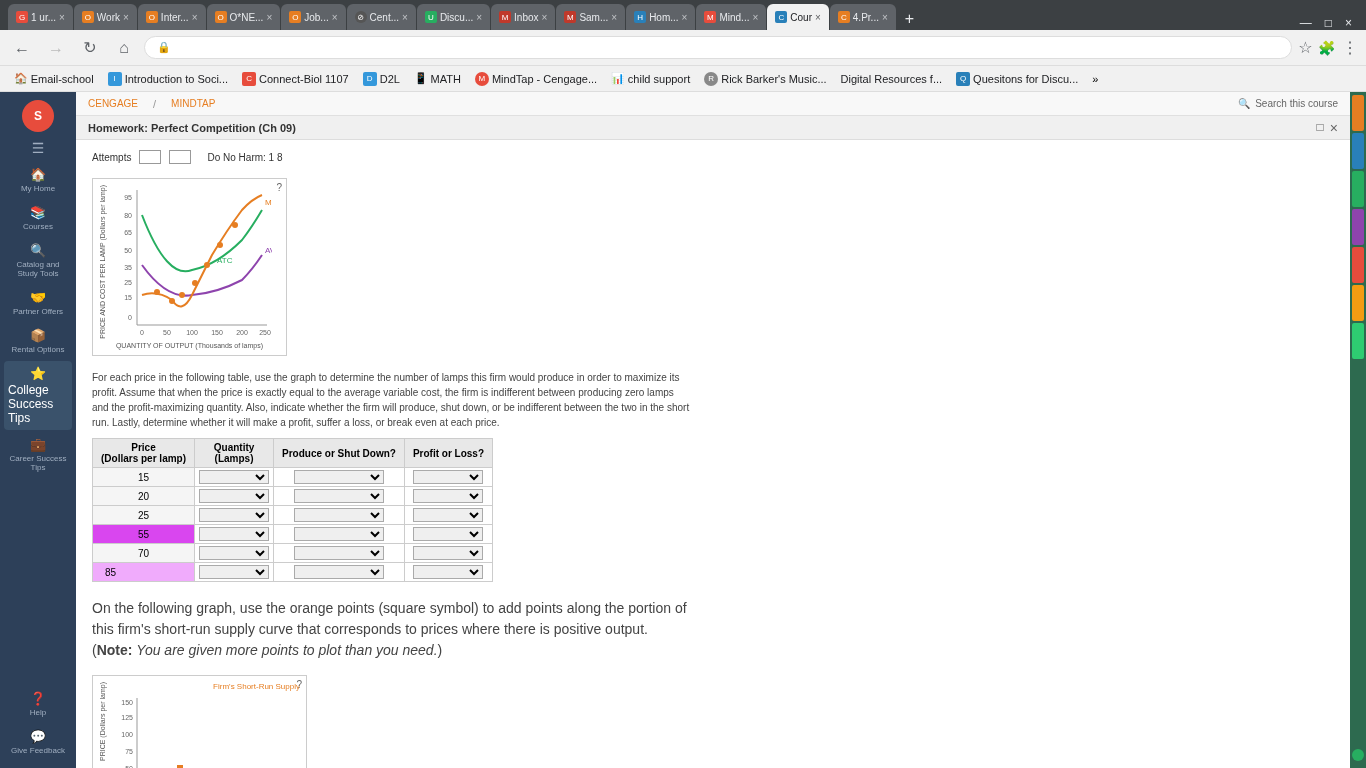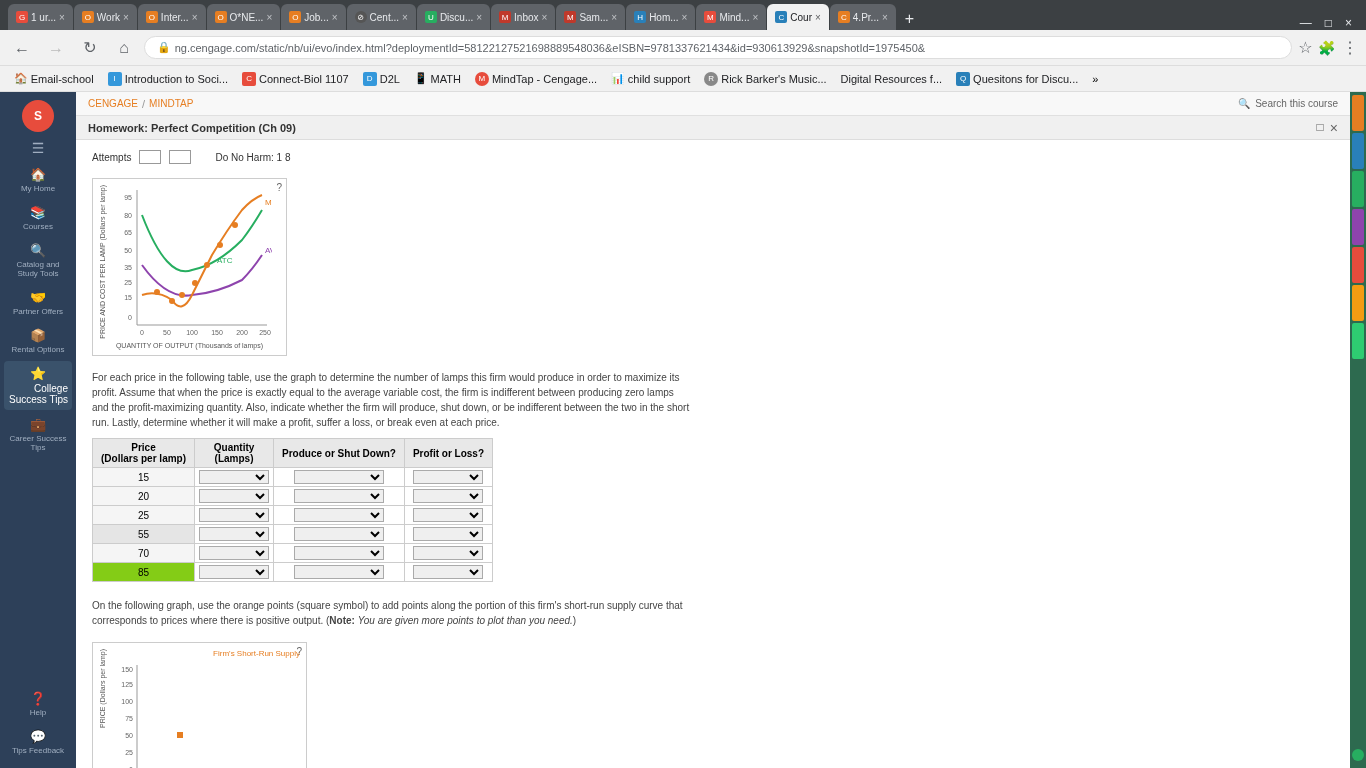--- a/index.html
+++ b/index.html
@@ -81,21 +81,20 @@
   <div style="color:#e8eaed;font-size:12px;padding:0 6px;cursor:pointer;">×</div>
 </div>
 
 <div style="background:#f1f1f1; height:36px; display:flex; align-items:center; padding:0 8px; gap:6px; border-bottom:1px solid #ddd;">
   <button style="background:none;border:none;cursor:pointer;color:#5f6368;font-size:16px;width:28px;height:28px;border-radius:50%;">←</button>
   <button style="background:none;border:none;cursor:pointer;color:#bbb;font-size:16px;width:28px;height:28px;border-radius:50%;">→</button>
   <button style="background:none;border:none;cursor:pointer;color:#5f6368;font-size:16px;width:28px;height:28px;border-radius:50%;">↻</button>
   <button style="background:none;border:none;cursor:pointer;color:#5f6368;font-size:16px;width:28px;height:28px;border-radius:50%;">⌂</button>
   <div style="flex:1;background:white;border:1px solid #ddd;border-radius:20px;padding:4px 12px;font-size:11px;color:#202124;display:flex;align-items:center;gap:4px;">
     <span style="color:#5f6368;">🔒</span>
-    <span style="color:#5f6368;font-size:11px;overflow:hidden;white-space:nowrap;">ng.cengage.com/static/nb/ui/evo/index.html?deploymentId=58122127521698889548036&amp;eISBN=9781337621434&amp;id=930613929&amp;snapshotId=1975450&amp;</span>
   </div>
   <button style="background:none;border:none;cursor:pointer;color:#5f6368;font-size:16px;">☆</button>
   <button style="background:none;border:none;cursor:pointer;color:#5f6368;font-size:14px;">🧩</button>
   <button style="background:none;border:none;cursor:pointer;color:#5f6368;font-size:16px;">⋮</button>
 </div>
 
 <div style="background:#f1f1f1; height:26px; display:flex; align-items:center; padding:0 8px; gap:2px; border-bottom:1px solid #ddd; overflow:hidden;">
   <div style="display:flex;align-items:center;gap:3px;font-size:11px;color:#202124;cursor:pointer;padding:2px 6px;border-radius:3px;white-space:nowrap;">
     <span>🏠</span>
     <span>Email-school</span>
@@ -161,41 +160,41 @@
     <div style="display:flex;flex-direction:column;align-items:center;gap:2px;padding:5px 4px;cursor:pointer;width:68px;border-radius:4px;color:#a0aec0;">
       <span style="font-size:13px;">🤝</span>
       <span style="font-size:8px;text-align:center;">Partner Offers</span>
     </div>
     <div style="display:flex;flex-direction:column;align-items:center;gap:2px;padding:5px 4px;cursor:pointer;width:68px;border-radius:4px;color:#a0aec0;">
       <span style="font-size:13px;">📦</span>
       <span style="font-size:8px;text-align:center;">Rental Options</span>
     </div>
     <div style="display:flex;flex-direction:column;align-items:center;gap:2px;padding:5px 4px;cursor:pointer;width:68px;border-radius:4px;color:white;background:#3a526b;">
       <span style="font-size:13px;">⭐</span>
-      <span style="font-size:10px;text-align:right;">College Success Tips</span>
+      <span style="font-size:12px;text-align:left;">College Success Tips</span>
     </div>
     <div style="display:flex;flex-direction:column;align-items:center;gap:2px;padding:5px 4px;cursor:pointer;width:68px;border-radius:4px;color:#a0aec0;">
       <span style="font-size:13px;">💼</span>
       <span style="font-size:8px;text-align:center;">Career Success Tips</span>
     </div>
     <div style="flex:1;"></div>
     <div style="display:flex;flex-direction:column;align-items:center;gap:2px;padding:5px 4px;cursor:pointer;width:68px;border-radius:4px;color:#a0aec0;">
       <span style="font-size:13px;">❓</span>
       <span style="font-size:8px;text-align:center;">Help</span>
     </div>
     <div style="display:flex;flex-direction:column;align-items:center;gap:2px;padding:5px 4px;cursor:pointer;width:68px;border-radius:4px;color:#a0aec0;">
       <span style="font-size:13px;">💬</span>
-      <span style="font-size:8px;text-align:center;">Tips Feedback</span>
+      <span style="font-size:8px;text-align:center;">Give Feedback</span>
     </div>
   </div>
 
   <div style="flex:1; display:flex; flex-direction:column; overflow:hidden;">
 
     <div style="background:#f8f8f8; border-bottom:1px solid #e0e0e0; padding:4px 12px; display:flex; align-items:center; justify-content:space-between; height:24px;">
-      <div style="font-size:11px;color:#666;display:flex;align-items:center;gap:4px;">
+      <div style="font-size:11px;color:#666;display:flex;align-items:center;gap:15px;">
         <a style="color:#e67e22;text-decoration:none;font-size:10px;">CENGAGE</a>
         <span style="color:#999;">/</span>
         <a style="color:#e67e22;text-decoration:none;font-size:10px;">MINDTAP</a>
       </div>
       <div style="display:flex;align-items:center;gap:4px;font-size:10px;color:#666;cursor:pointer;">
         <span>🔍</span>
         <span>Search this course</span>
       </div>
     </div>
 
@@ -207,21 +206,21 @@
       </div>
     </div>
 
     <div style="flex:1; overflow-y:auto; padding:10px 16px; background:white;">
 
 
       <div style="display:flex; align-items:center; gap:8px; font-size:10px; color:#333; margin-bottom:8px;">
         <span>Attempts</span>
         <div style="width:22px;height:14px;border:1px solid #999;background:white;"></div>
         <div style="width:22px;height:14px;border:1px solid #999;background:white;"></div>
-        <span style="margin-left:16px;">Do No Harm: 1 8</span>
+        <span style="margin-left:8px;">Do No Harm: 1 8</span>
       </div>
 
 
 
       
       <div style="border:1px solid #ccc;padding:6px;margin:6px 0;width:195px;position:relative;background:white;display:inline-block;">
         <span style="position:absolute;top:3px;right:4px;color:#666;font-size:10px;cursor:pointer;">?</span>
         <div style="display:flex;align-items:flex-start;gap:4px;">
           <div style="writing-mode:vertical-rl;transform:rotate(180deg);font-size:7px;color:#555;text-align:center;width:14px;line-height:1.2;">PRICE AND COST PER LAMP (Dollars per lamp)</div>
           <div style="flex:1;">
@@ -297,43 +296,43 @@
               <td style="border: 1px solid rgb(204, 204, 204); padding: 2px 4px; text-align: center;"><select style="width: 90px; height: 14px; font-size: 9px; border: 1px solid rgb(170, 170, 170);"><option value=""></option><option>Produce</option><option>Shut Down</option><option>Indifferent</option></select></td>
               <td style="border: 1px solid rgb(204, 204, 204); padding: 2px 4px; text-align: center;"><select style="width: 70px; height: 14px; font-size: 9px; border: 1px solid rgb(170, 170, 170);"><option value=""></option><option>Profit</option><option>Loss</option><option>Break Even</option></select></td>
             </tr>
             <tr>
               <td style="border: 1px solid rgb(204, 204, 204); padding: 2px 8px; text-align: center; background: rgb(245, 245, 245); font-size: 10px;">25</td>
               <td style="border: 1px solid rgb(204, 204, 204); padding: 2px 4px; text-align: center;"><select style="width: 70px; height: 14px; font-size: 9px; border: 1px solid rgb(170, 170, 170);"><option value=""></option></select></td>
               <td style="border: 1px solid rgb(204, 204, 204); padding: 2px 4px; text-align: center;"><select style="width: 90px; height: 14px; font-size: 9px; border: 1px solid rgb(170, 170, 170);"><option value=""></option><option>Produce</option><option>Shut Down</option><option>Indifferent</option></select></td>
               <td style="border: 1px solid rgb(204, 204, 204); padding: 2px 4px; text-align: center;"><select style="width: 70px; height: 14px; font-size: 9px; border: 1px solid rgb(170, 170, 170);"><option value=""></option><option>Profit</option><option>Loss</option><option>Break Even</option></select></td>
             </tr>
             <tr>
-              <td style="border: 1px solid rgb(204, 204, 204); padding: 2px 8px; text-align: center; background: #e5e5e5; font-size: 10px;">55</td>
+              <td style="border: 1px solid rgb(204, 204, 204); padding: 2px 8px; text-align: center; background: #d946ef; font-size: 10px;">55</td>
               <td style="border: 1px solid rgb(204, 204, 204); padding: 2px 4px; text-align: center;"><select style="width: 70px; height: 14px; font-size: 9px; border: 1px solid rgb(170, 170, 170);"><option value=""></option></select></td>
               <td style="border: 1px solid rgb(204, 204, 204); padding: 2px 4px; text-align: center;"><select style="width: 90px; height: 14px; font-size: 9px; border: 1px solid rgb(170, 170, 170);"><option value=""></option><option>Produce</option><option>Shut Down</option><option>Indifferent</option></select></td>
               <td style="border: 1px solid rgb(204, 204, 204); padding: 2px 4px; text-align: center;"><select style="width: 70px; height: 14px; font-size: 9px; border: 1px solid rgb(170, 170, 170);"><option value=""></option><option>Profit</option><option>Loss</option><option>Break Even</option></select></td>
             </tr>
             <tr>
               <td style="border: 1px solid rgb(204, 204, 204); padding: 2px 8px; text-align: center; background: rgb(245, 245, 245); font-size: 10px;">70</td>
               <td style="border: 1px solid rgb(204, 204, 204); padding: 2px 4px; text-align: center;"><select style="width: 70px; height: 14px; font-size: 9px; border: 1px solid rgb(170, 170, 170);"><option value=""></option></select></td>
               <td style="border: 1px solid rgb(204, 204, 204); padding: 2px 4px; text-align: center;"><select style="width: 90px; height: 14px; font-size: 9px; border: 1px solid rgb(170, 170, 170);"><option value=""></option><option>Produce</option><option>Shut Down</option><option>Indifferent</option></select></td>
               <td style="border: 1px solid rgb(204, 204, 204); padding: 2px 4px; text-align: center;"><select style="width: 70px; height: 14px; font-size: 9px; border: 1px solid rgb(170, 170, 170);"><option value=""></option><option>Profit</option><option>Loss</option><option>Break Even</option></select></td>
             </tr>
             <tr>
-              <td style="border: 1px solid rgb(204, 204, 204); padding: 2px 12px; text-align: center; background: #84cc16; font-size: 10px;">85</td>
+              <td style="border: 1px solid rgb(204, 204, 204); padding: 2px 12px; background: #f0abfc; font-size: 10px;">85</td>
               <td style="border: 1px solid rgb(204, 204, 204); padding: 2px 4px; text-align: center;"><select style="width: 70px; height: 14px; font-size: 9px; border: 1px solid rgb(170, 170, 170);"><option value=""></option></select></td>
               <td style="border: 1px solid rgb(204, 204, 204); padding: 2px 4px; text-align: center;"><select style="width: 90px; height: 14px; font-size: 9px; border: 1px solid rgb(170, 170, 170);"><option value=""></option><option>Produce</option><option>Shut Down</option><option>Indifferent</option></select></td>
               <td style="border: 1px solid rgb(204, 204, 204); padding: 2px 4px; text-align: center;"><select style="width: 70px; height: 14px; font-size: 9px; border: 1px solid rgb(170, 170, 170);"><option value=""></option><option>Profit</option><option>Loss</option><option>Break Even</option></select></td>
             </tr>
           </tbody>
       </table>
 
       <div style="height:10px;"></div>
 
-      <p style="font-size:10px;color:#444;line-height:1.5;margin-bottom:8px;max-width:600px;">
+      <p style="font-size:14px;color:#444;line-height:1.5;margin-bottom:8px;max-width:600px;">
         On the following graph, use the orange points (square symbol) to add points along the portion of this firm's short-run supply curve that corresponds to prices where there is positive output. (<strong>Note:</strong> <em>You are given more points to plot than you need.</em>)
       </p>
 
       
       <div style="border:1px solid #ccc;padding:6px;margin:6px 0;width:215px;position:relative;background:white;display:inline-block;">
         <span style="position:absolute;top:3px;right:4px;color:#666;font-size:10px;cursor:pointer;">?</span>
         <div style="display:flex;align-items:flex-start;gap:4px;">
           <div style="writing-mode:vertical-rl;transform:rotate(180deg);font-size:7px;color:#555;text-align:center;width:14px;line-height:1.2;">PRICE (Dollars per lamp)</div>
           <div style="flex:1;">
             <div style="text-align:right;font-size:8px;color:#e67e22;margin-bottom:2px;">Firm's Short-Run Supply</div>

